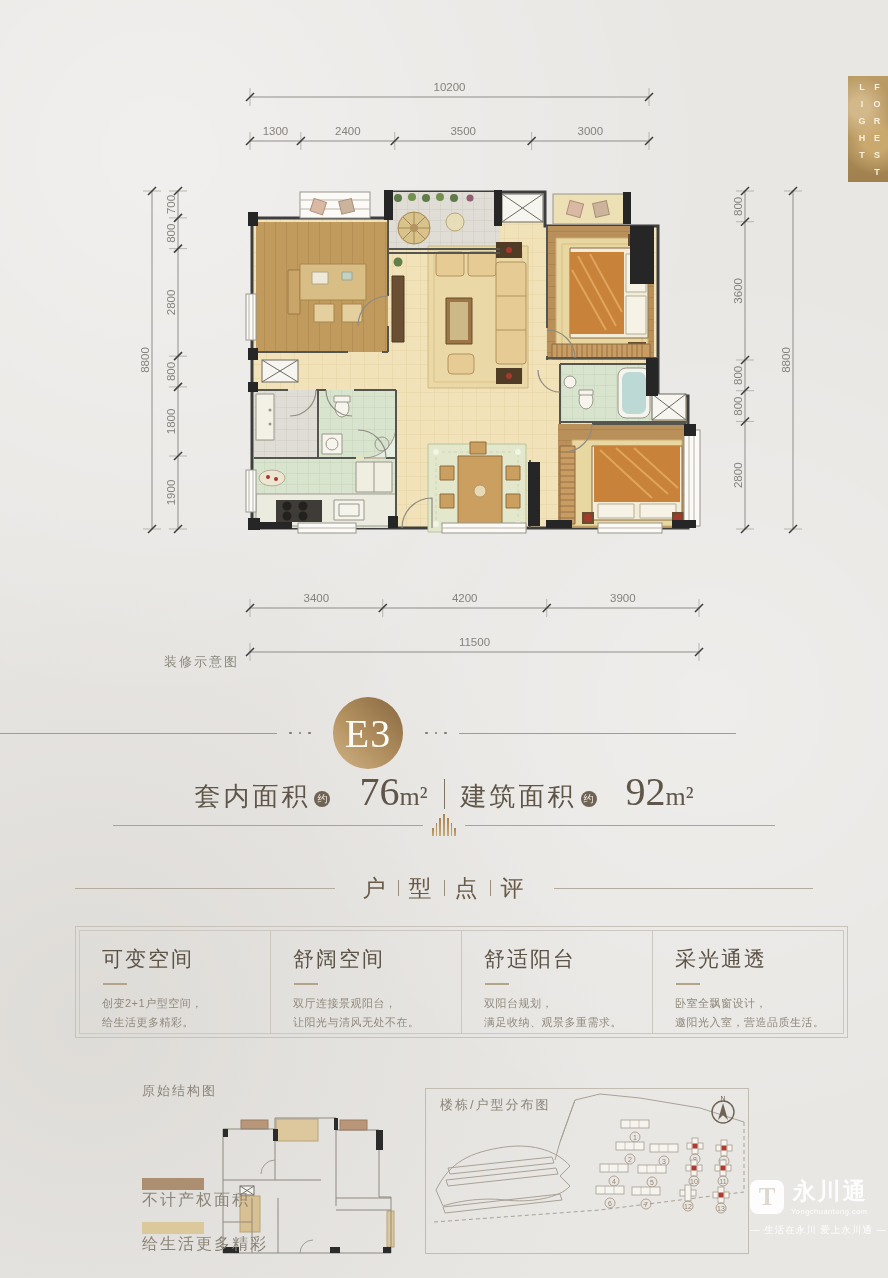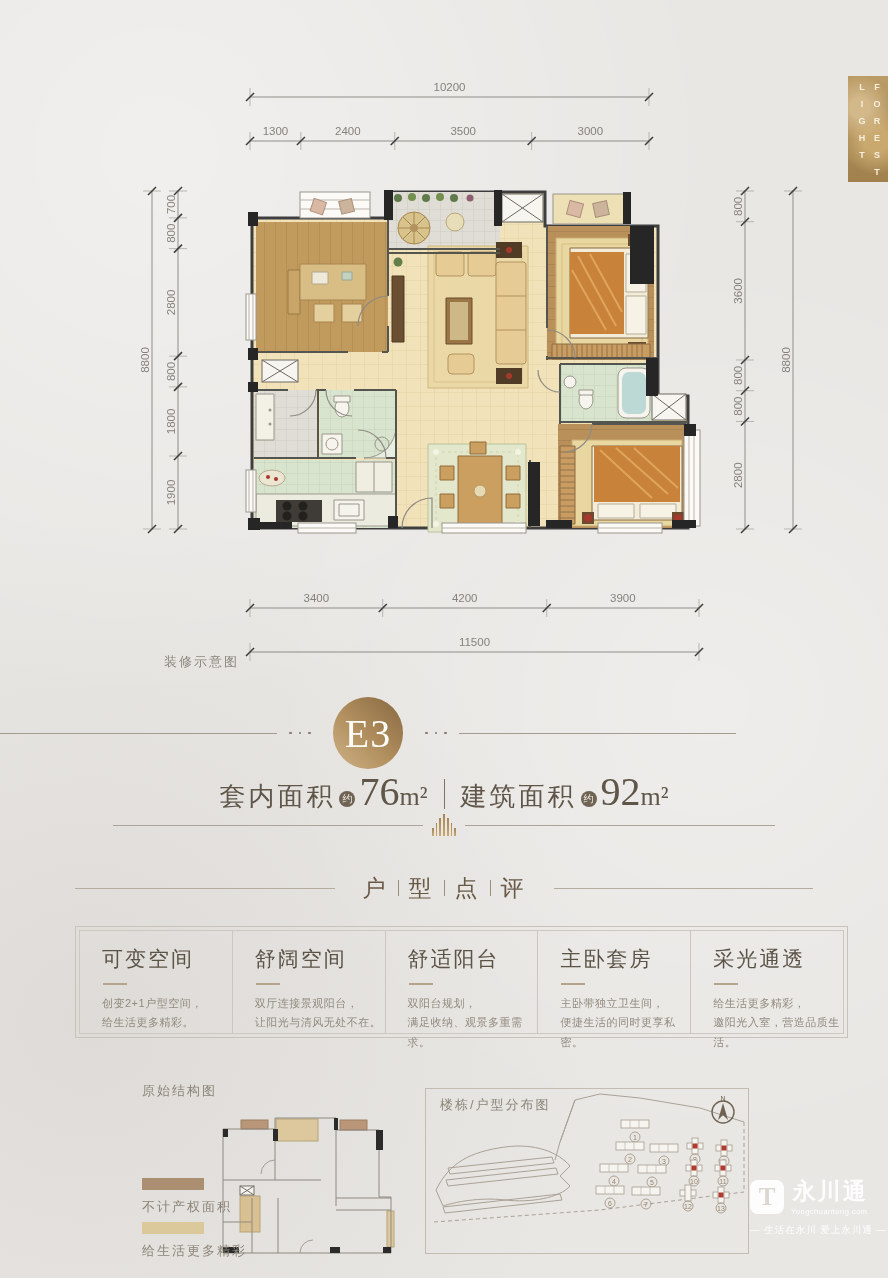--- a/index.html
+++ b/index.html
@@ -26,21 +26,21 @@
   .dots i{width:2.5px;height:2.5px;border-radius:50%;background:#7e786d;display:block;}
   .e3-circle{width:72px;height:72px;border-radius:50%;margin:0 10px;
     background:linear-gradient(45deg,#cfb287 0%,#b2905f 45%,#866740 100%);
     display:flex;align-items:center;justify-content:center;color:#fdfbf6;
     font-family:"Liberation Serif","DejaVu Serif",serif;font-size:40px;letter-spacing:1px;}
   
   .area-row{position:absolute;left:0;top:772px;width:888px;display:flex;align-items:baseline;justify-content:center;color:#5f5649;}
   .area-label{font-size:26px;letter-spacing:3px;}
   .approx{display:inline-flex;width:16px;height:16px;border-radius:50%;background:#6f6354;color:#f4f0e8;
     font-size:10px;align-items:center;justify-content:center;margin:0 4px;transform:translateY(-3px);}
-  .area-value{font-family:"Liberation Serif","DejaVu Serif",serif;font-size:40px;line-height:1;}
+  .area-value{font-family:"Liberation Serif","DejaVu Serif",serif;font-size:40px;line-height:1;margin-left:25px;}
   .area-unit{font-family:"Liberation Serif","DejaVu Serif",serif;font-size:26px;}
   .area-div{width:1px;height:30px;background:#7d7466;margin:0 16px;transform:translateY(4px);}
   
   .tree-row{position:absolute;left:0;top:812px;width:888px;height:26px;display:flex;align-items:center;justify-content:center;}
   .tree-row .hline{width:310px;background:#aaa397;}
   .tree-icon{margin:0 9px;display:flex;align-items:flex-end;gap:2px;height:22px;}
   .tree-icon i{display:block;width:1.8px;background:linear-gradient(180deg,#a98552,#c8a873);}
   
   .review-title{position:absolute;left:75px;top:872px;width:738px;height:32px;display:flex;align-items:center;}
   .review-title .hline{flex:1;background:#b3ac9f;}
@@ -53,21 +53,21 @@
   .card{flex:1;padding:14px 0 0 22px;position:relative;}
   .card + .card{border-left:1px solid #ccc7be;}
   .card-title{font-size:21px;color:#5c5347;letter-spacing:2px;font-weight:500;}
   .card-dash{width:24px;height:2px;background:#b3a48b;margin:10px 0 9px 1px;}
   .card-line{font-size:11px;color:#918a7e;line-height:1.75;letter-spacing:.5px;}
   
   .sec-title{position:absolute;font-size:13px;color:#8b8478;letter-spacing:2px;}
   .legend-item{position:absolute;left:142px;}
   .sw{width:62px;height:12px;display:block;}
   .sw1{background:#ac8f71;} .sw2{background:#dcc99b;}
-  .legend-label{font-size:13px;color:#8b8478;letter-spacing:2px;display:block;margin-top:8px;}
+  .legend-label{font-size:16px;color:#8b8478;letter-spacing:2px;display:block;}
   .site-panel{position:absolute;left:425px;top:1088px;width:322px;height:164px;border:1px solid #c2bcb1;}
   
   .logo{position:absolute;left:750px;top:1180px;width:134px;color:#ffffff;opacity:.95;}
   .logo-top{display:flex;align-items:flex-start;gap:7px;}
   .logo-icon{width:34px;height:34px;border-radius:8px;background:#fff;color:#dcd8d1;
     font-family:"Liberation Serif","DejaVu Serif",serif;font-weight:bold;font-size:25px;
     display:flex;align-items:center;justify-content:center;flex:0 0 auto;}
   .logo-name{font-size:23px;font-weight:bold;letter-spacing:2px;line-height:1;text-align:right;}
   .logo-site{font-size:7.5px;letter-spacing:.5px;margin-top:4px;}
   .logo-tag{font-size:9.5px;margin-top:8px;text-align:right;letter-spacing:1px;white-space:nowrap;}
@@ -463,29 +463,23 @@
         <div class="card-line">双厅连接景观阳台，</div>
         <div class="card-line">让阳光与清风无处不在。</div>
       </div>
       <div class="card">
         <div class="card-title">舒适阳台</div>
         <div class="card-dash"></div>
         <div class="card-line">双阳台规划，</div>
         <div class="card-line">满足收纳、观景多重需求。</div>
       </div>
       <div class="card">
-        <div class="card-title">主卧套房</div>
-        <div class="card-dash"></div>
-        <div class="card-line">主卧带独立卫生间，</div>
-        <div class="card-line">便捷生活的同时更享私密。</div>
-      </div>
-      <div class="card">
         <div class="card-title">采光通透</div>
         <div class="card-dash"></div>
-        <div class="card-line">给生活更多精彩，</div>
+        <div class="card-line">卧室全飘窗设计，</div>
         <div class="card-line">邀阳光入室，营造品质生活。</div>
       </div>
     </div>
   </div>
 
   <div class="sec-title" style="left:142px;top:1082px">原始结构图</div>
   <svg class="abs" style="left:0;top:0" width="888" height="1278" viewBox="0 0 888 1278">
     <g stroke="#8f8a80" stroke-width="1" fill="none">
       <rect x="241" y="1120" width="27" height="9" fill="#b99677" stroke="#9c7f63"></rect>
       <rect x="276" y="1119" width="42" height="22" fill="#dcc89c" stroke="#b7a479"></rect>

